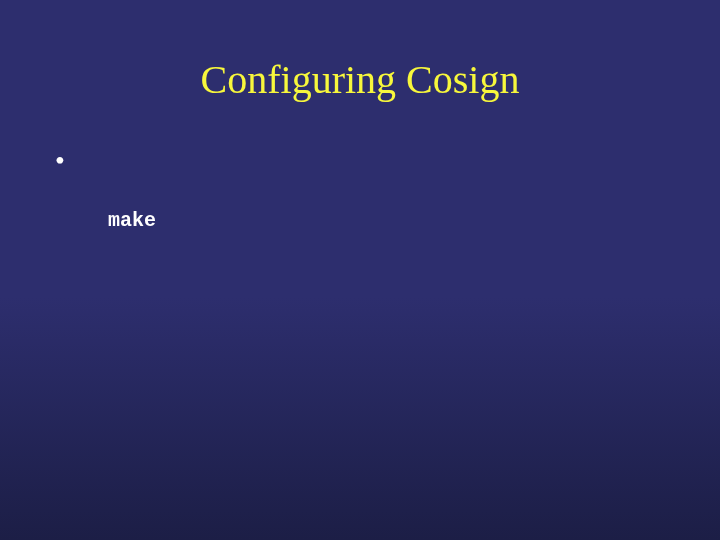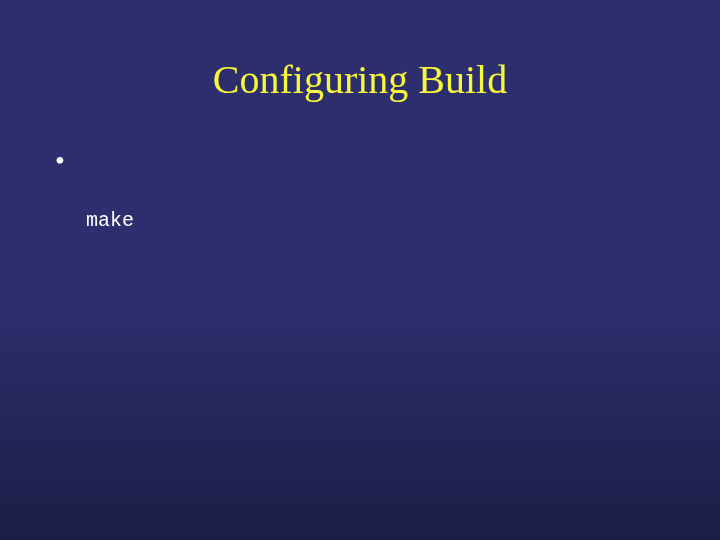--- a/index.html
+++ b/index.html
@@ -39,29 +39,29 @@
     margin-right: 8px;
   }
   .bullet-text {
     color: #ffffff;
     font-size: 28px;
     line-height: 32px;
   }
   .code-line {
     color: #ffffff;
     font-family: "Courier New", Courier, monospace;
-    font-weight: normal;
+    font-weight: bold;
     font-size: 20px;
     margin-top: 32px;
-    margin-left: 38px;
+    margin-left: 60px;
   }
 </style>
 </head>
 <body>
 
-<div class="title">Configuring Build</div>
+<div class="title">Configuring Cosign</div>
 
 <div class="content">
   <div class="bullet-row">
     <div class="bullet-dot">•</div>
   </div>
   <div class="code-line">make</div>
 </div>
 
 </body></html>

